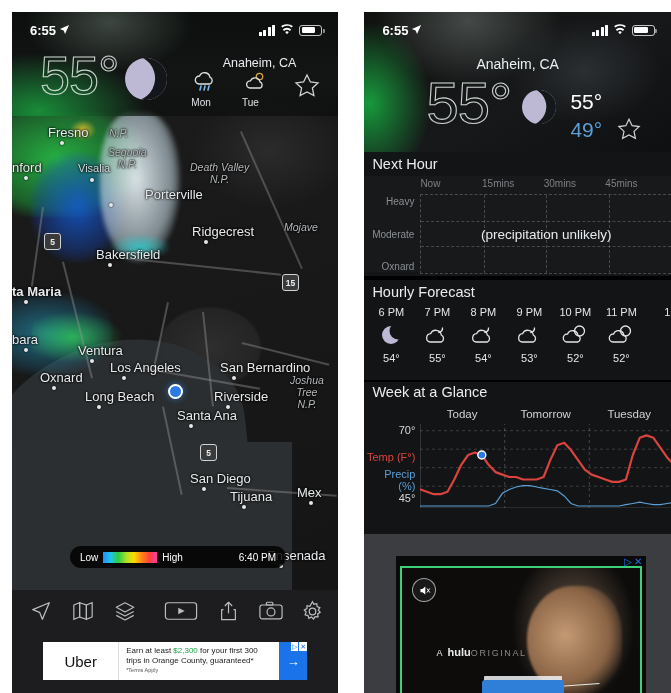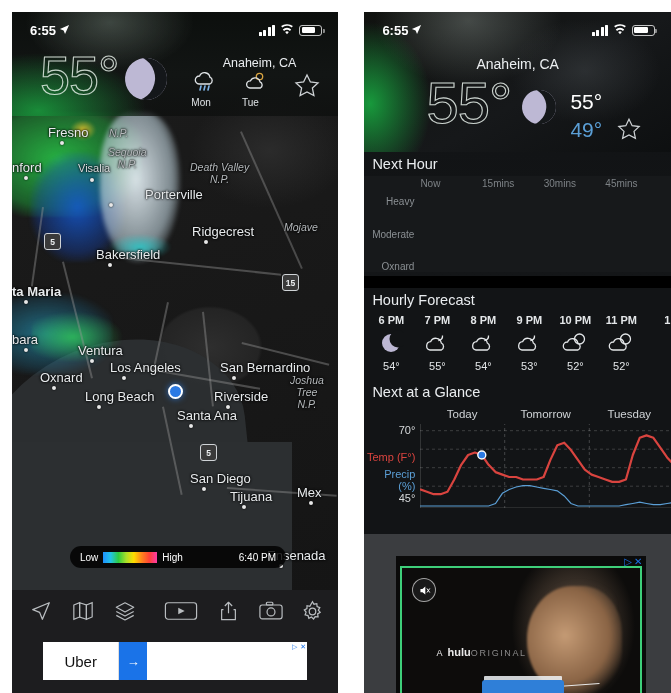--- a/index.html
+++ b/index.html
@@ -297,31 +297,30 @@
   .nh-plot .vline { position: absolute; top: 0; bottom: 0; border-left: 1px dashed rgba(255,255,255,.2); }
   .nh-msg {
     position: absolute; left: 0; right: 0; top: 50%; transform: translateY(-50%);
     text-align: center; color: #e8ebed; font-size: 13.5px;
   }
 
   
   .hourly {
     position: absolute; top: 268px; left: 0; right: 0; height: 100px;
     background: #121416;
-    margin-top: 8px;
   }
   .h-title { position: absolute; left: 8px; top: 4px; }
   .h-row {
     position: absolute; left: 4px; right: 0; top: 26px;
     display: flex;
   }
   .h-cell {
     width: 46px; flex: 0 0 46px; text-align: center; color: #e3e6e8;
   }
-  .h-cell .h-time { font-size: 11px; display: block; font-weight: bold; }
+  .h-cell .h-time { font-size: 11px; display: block; }
   .h-cell .h-ico { display: block; height: 28px; margin: 4px 0 2px; }
   .h-cell .h-temp { font-size: 11px; display: block; }
 
   
   .week {
     position: absolute; top: 370px; left: 0; right: 0; height: 152px;
     background: #121416;
   }
   .w-title { position: absolute; left: 8px; top: 2px; }
   .w-days {
@@ -606,20 +605,27 @@
             <circle cx="12" cy="12" r="3.4"></circle>
             <path d="M12 1.8l1.5 2.6 3-.6.3 3 2.8 1.2-1.5 2.6 1.9 2.3-2.6 1.6.4 3-3-.2-1.7 2.5-2.2-2-2.7 1.3-.9-2.9-3-.7 1-2.8-1.8-2.4 2.7-1.3.1-3 2.9.6z"></path>
           </svg>
       </span>
       <div style="flex:0 0 14px"></div>
     </div>
 
     <div class="ad-uber">
       <div class="ad-uber-inner">
         <div class="ad-brand">Uber</div>
+        <div class="ad-copy">
+          <div class="l1">
+            <span>Earn at least </span><b>$2,300</b><span> for your first 300</span>
+          </div>
+          <div class="l1">trips in Orange County, guaranteed*</div>
+          <div class="terms">*Terms Apply</div>
+        </div>
         <div class="ad-cta">→</div>
         <div class="ad-marks">
           <span class="admark">▷</span>
           <span class="adx">✕</span>
         </div>
       </div>
     </div>
 
   </div>
 
@@ -647,20 +653,28 @@
           <span>Now</span>
           <span>15mins</span>
           <span>30mins</span>
           <span>45mins</span>
         </div>
         <div class="nh-axis-y">
           <span>Heavy</span>
           <span>Moderate</span>
           <span>Oxnard</span>
         </div>
+        <div class="nh-plot">
+          <div class="hline" style="top:33%"></div>
+          <div class="hline" style="top:66%"></div>
+          <div class="vline" style="left:25%"></div>
+          <div class="vline" style="left:50%"></div>
+          <div class="vline" style="left:75%"></div>
+          <div class="nh-msg">(precipitation unlikely)</div>
+        </div>
       </div>
     </div>
 
     <div class="hourly">
       <div class="sec-title h-title">Hourly Forecast</div>
       <div class="h-row" id="hourly-row">
           <div class="h-cell">
             <span class="h-time">6 PM</span>
             <span class="h-ico"><svg width="26" height="26" viewBox="0 0 26 26">
                 <circle cx="13" cy="13" r="9" fill="#bdb8d4"></circle>
@@ -710,21 +724,21 @@
           </div>
           <div class="h-cell">
             <span class="h-time">1</span>
             <span class="h-ico"></span>
             <span class="h-temp"></span>
           </div>
         </div>
     </div>
 
     <div class="week">
-      <div class="sec-title w-title">Next at a Glance</div>
+      <div class="sec-title w-title">Week at a Glance</div>
       <div class="w-days">
         <span>Today</span>
         <span>Tomorrow</span>
         <span>Tuesday</span>
       </div>
       <div class="w-ylabels">
         <span class="yt" style="top:0">70°</span>
         <span class="w-legend-temp" style="top:27px">Temp (F°)</span>
         <span class="w-legend-precip" style="top:44px">Precip (%)</span>
         <span class="yt" style="top:68px">45°</span>

